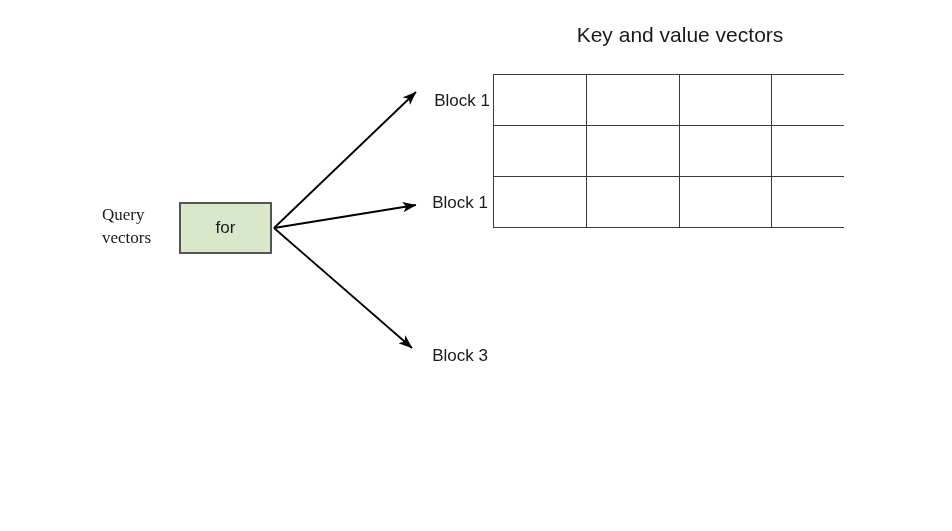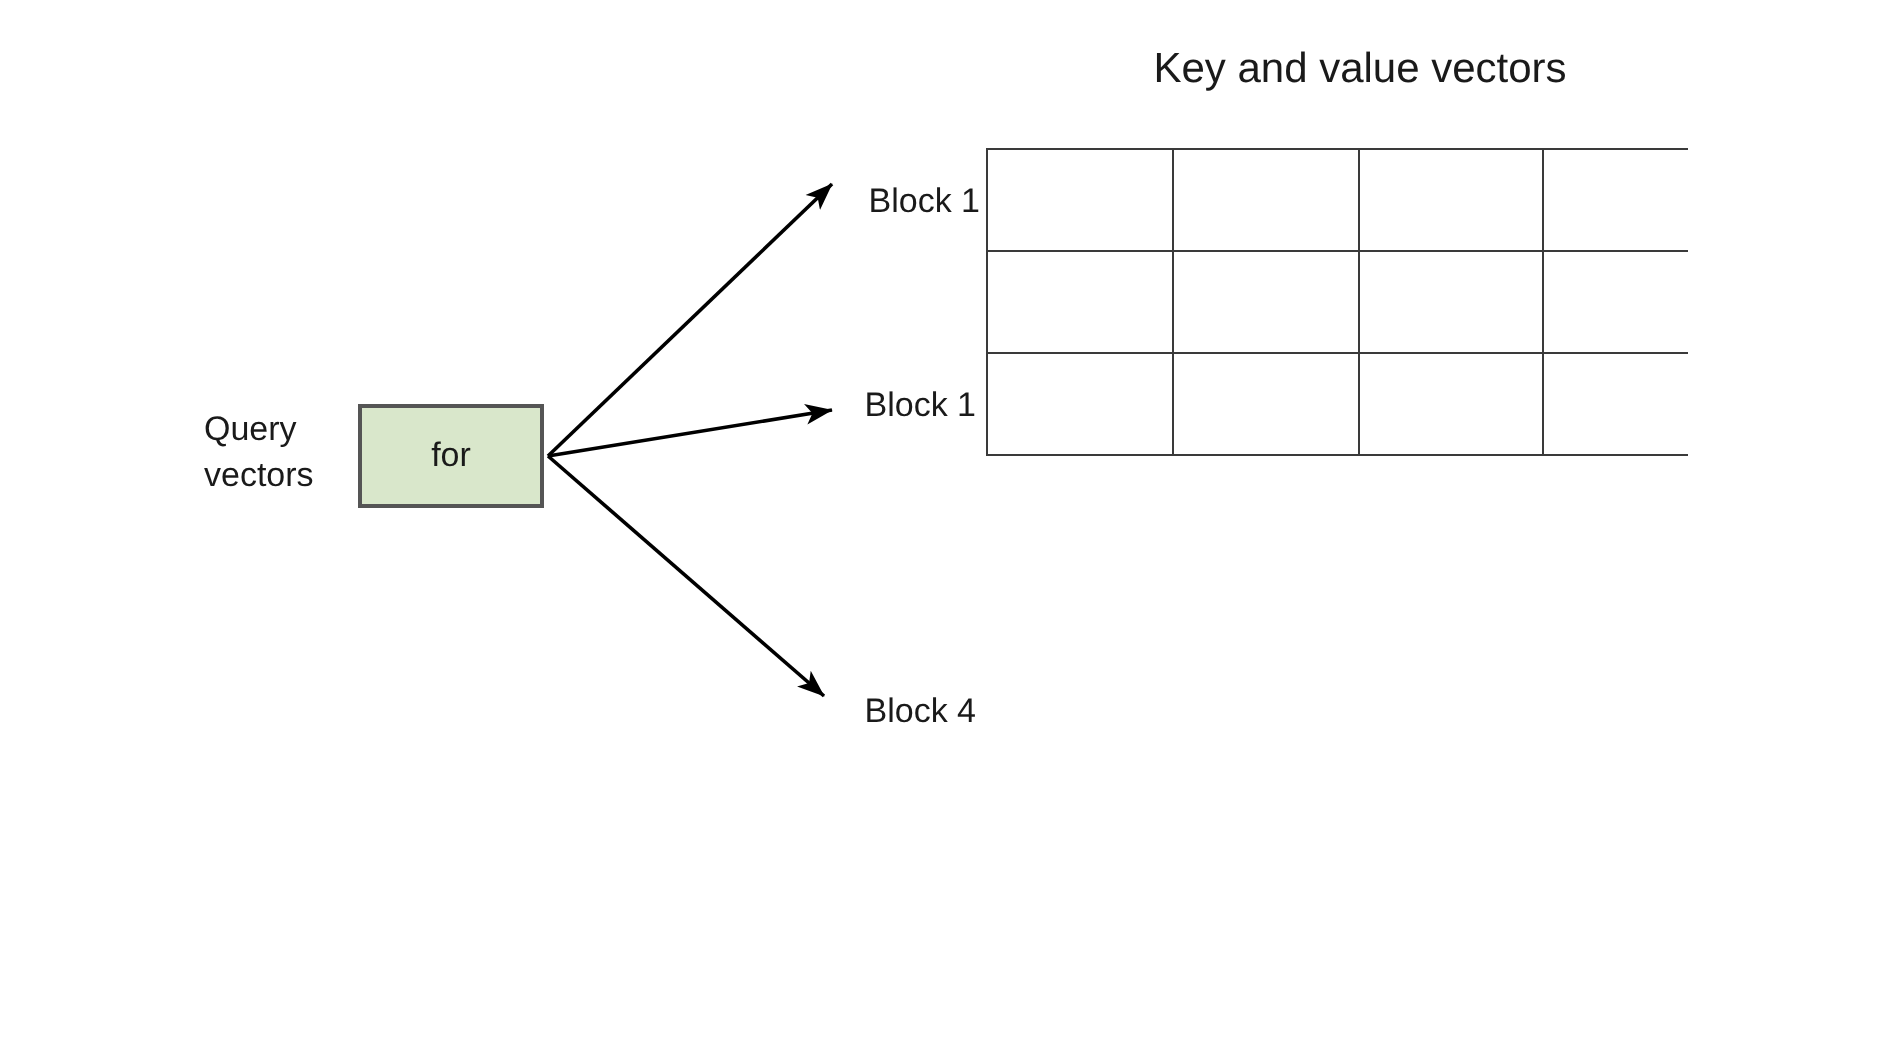--- a/index.html
+++ b/index.html
@@ -37,21 +37,21 @@
   #query-label {
     position: absolute;
     left: 102px;
     top: 203px;
     width: 72px;
     font-size: 17px;
     line-height: 23px;
     color: #1a1a1a;
     text-align: left;
   }
-  #query-label span { display: block; }
+  #query-label span { display: block; font-family: Liberation Serif, serif; }
 
   #query-box {
     position: absolute;
     left: 179px;
     top: 202px;
     width: 93px;
     height: 52px;
     background: #d9e7cb;
     border: 2px solid #555555;
     box-sizing: border-box;
@@ -137,21 +137,21 @@
     </defs>
     <g id="arrow-group">
         <line x1="274" y1="228" x2="416" y2="92" stroke="#000000" stroke-width="1.8" marker-end="url(#arrowhead)"></line>
         <line x1="274" y1="228" x2="416" y2="205" stroke="#000000" stroke-width="1.8" marker-end="url(#arrowhead)"></line>
         <line x1="274" y1="228" x2="412" y2="348" stroke="#000000" stroke-width="1.8" marker-end="url(#arrowhead)"></line>
       </g>
   </svg>
 
   <div class="block-label" id="block-label-1">Block 1</div>
   <div class="block-label" id="block-label-2">Block 1</div>
-  <div class="block-label" id="block-label-0">Block 4</div>
+  <div class="block-label" id="block-label-0">Block 3</div>
 
   <table id="kv-table">
     <tbody id="kv-table-body">
         <tr>
           <td></td>
           <td></td>
           <td></td>
           <td></td>
         </tr>
         <tr>

